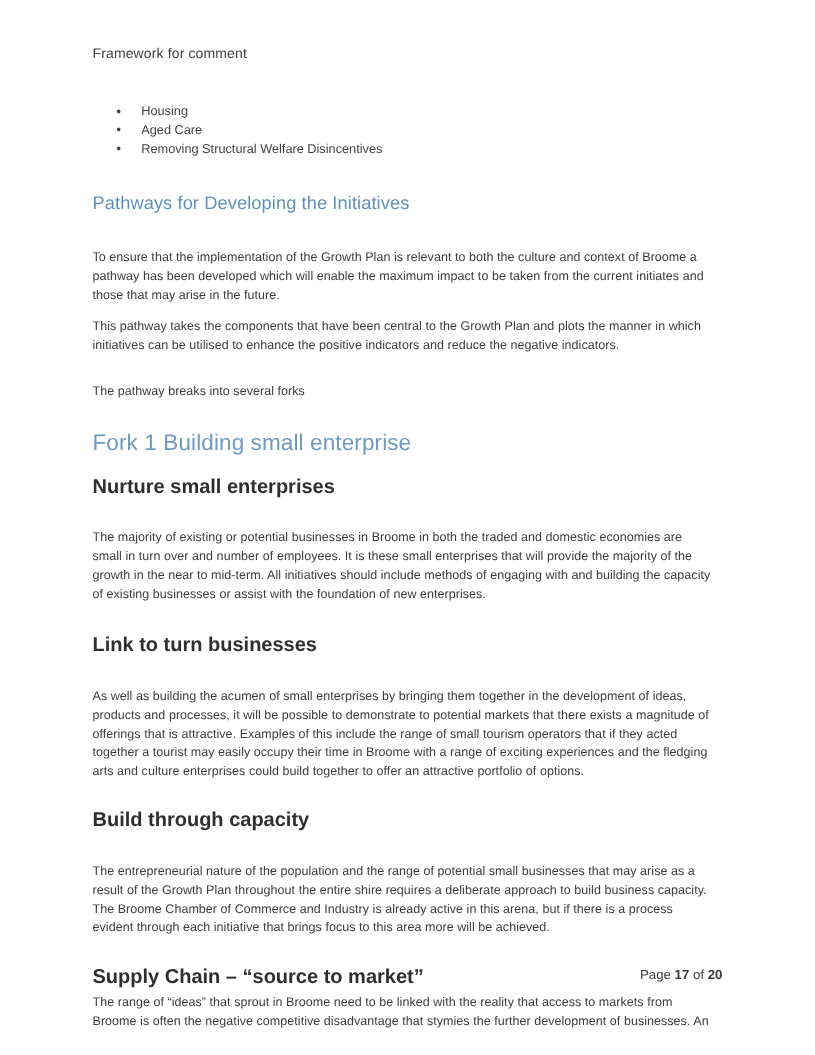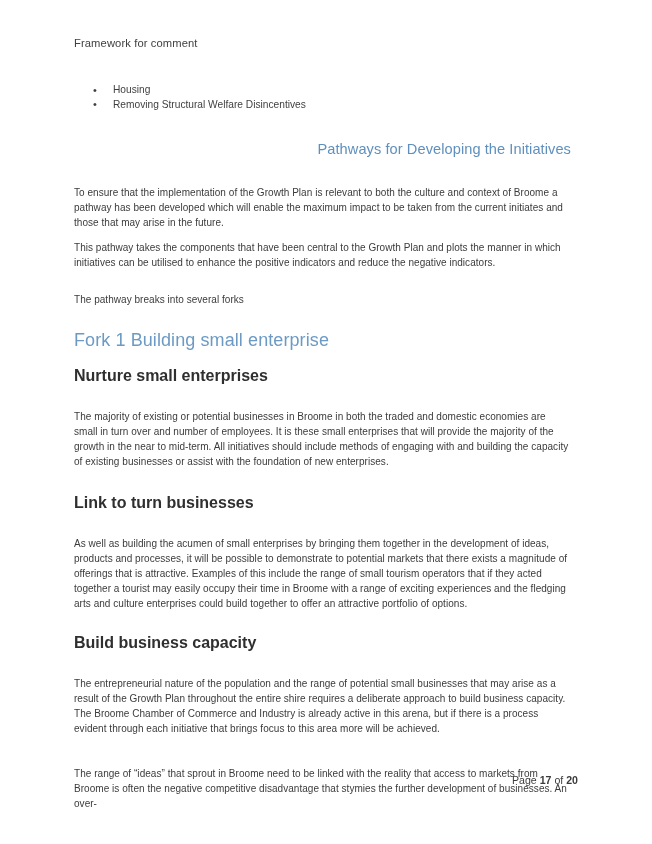--- a/index.html
+++ b/index.html
@@ -60,21 +60,20 @@
   }
 
   
   .h-blue-1 {
     font-size: 14.6px;
     font-weight: 400;
     color: #5f90bd;
     line-height: 20px;
     margin: 0;
     letter-spacing: 0.005em;
-    text-align: right;
   }
   .h-blue-2 {
     font-size: 18px;
     font-weight: 400;
     color: #6c9ac4;
     line-height: 19px;
     margin: 0;
     letter-spacing: 0.005em;
   }
 
@@ -124,20 +123,21 @@
 <div class="page">
 
   <div class="content">
 
     <div class="h-plain">Framework for comment</div>
 
     <div class="sp-20"></div>
 
     <ul class="bullets">
       <li>Housing</li>
+      <li>Aged Care</li>
       <li>Removing Structural Welfare Disincentives</li>
     </ul>
 
     <div class="sp-26"></div>
 
     <h1 class="h-blue-1">Pathways for Developing the Initiatives</h1>
 
     <div class="sp-26"></div>
 
     <p class="body">To ensure that the implementation of the Growth Plan is relevant to both the culture and context of Broome a pathway has been developed which will enable the maximum impact to be taken from the current initiates and those that may arise in the future.</p>
@@ -165,28 +165,29 @@
     <div class="sp-26"></div>
 
     <h3 class="h-bold">Link to turn businesses</h3>
 
     <div class="sp-26"></div>
 
     <p class="body">As well as building the acumen of small enterprises by bringing them together in the development of ideas, products and processes, it will be possible to demonstrate to potential markets that there exists a magnitude of offerings that is attractive. Examples of this include the range of small tourism operators that if they acted together a tourist may easily occupy their time in Broome with a range of exciting experiences and the fledging arts and culture enterprises could build together to offer an attractive portfolio of options.</p>
 
     <div class="sp-24"></div>
 
-    <h3 class="h-bold">Build business capacity</h3>
+    <h3 class="h-bold">Build through capacity</h3>
 
     <div class="sp-26"></div>
 
     <p class="body">The entrepreneurial nature of the population and the range of potential small businesses that may arise as a result of the Growth Plan throughout the entire shire requires a deliberate approach to build business capacity. The Broome Chamber of Commerce and Industry is already active in this arena, but if there is a process evident through each initiative that brings focus to this area more will be achieved.</p>
 
     <div class="sp-24"></div>
 
+    <h3 class="h-bold">Supply Chain – “source to market”</h3>
 
     <div class="sp-6"></div>
 
     <p class="body">The range of “ideas” that sprout in Broome need to be linked with the reality that access to markets from Broome is often the negative competitive disadvantage that stymies the further development of businesses. An over-</p>
 
   </div>
 
   <div class="footer">
     <span>Page </span><b>17</b><span> of </span><b>20</b>
   </div>

